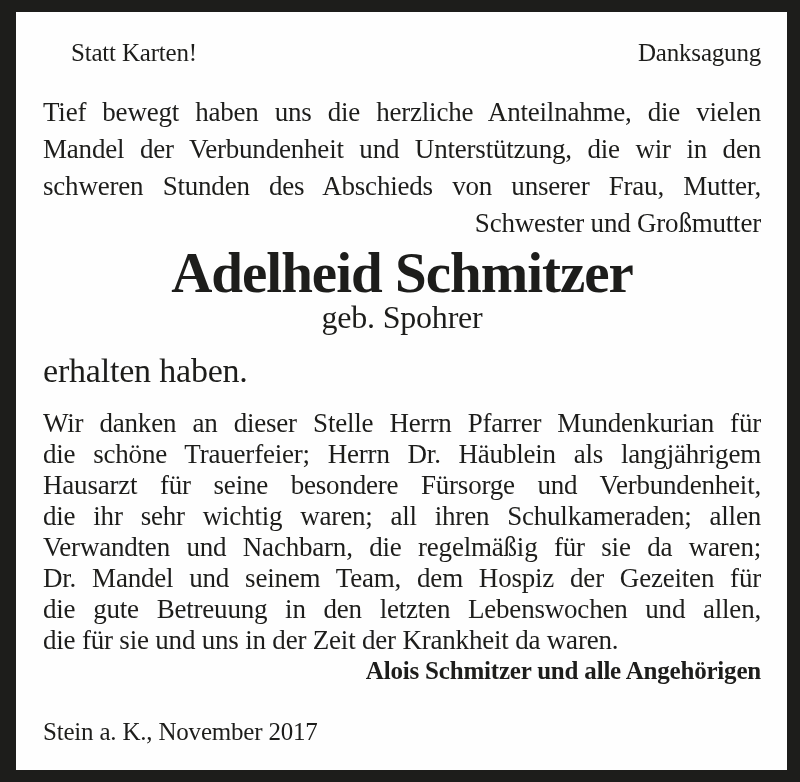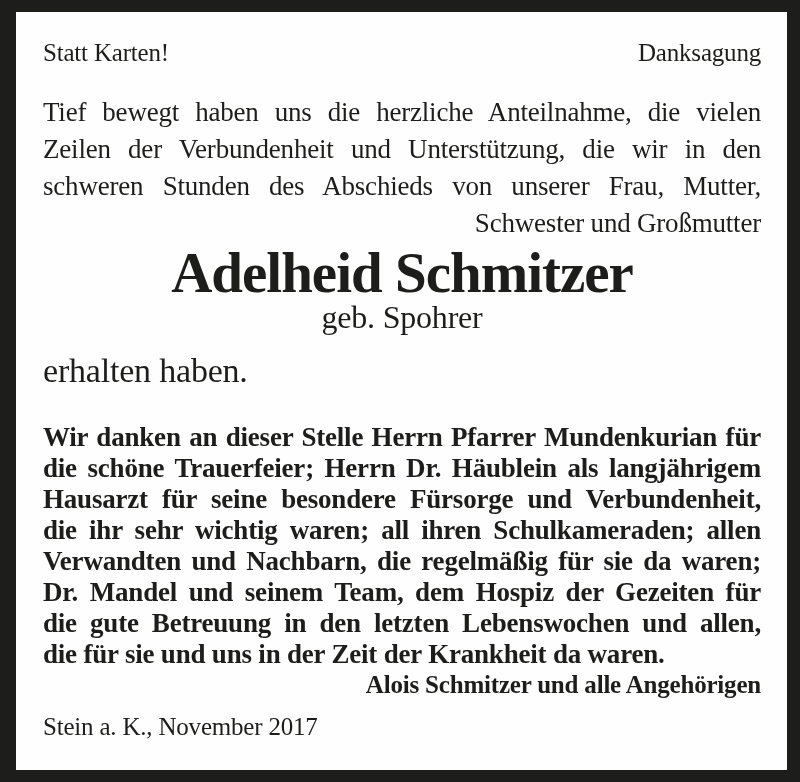--- a/index.html
+++ b/index.html
@@ -25,25 +25,26 @@
     font-family: "Liberation Serif", "DejaVu Serif", serif;
     color: #1d1d1b;
     letter-spacing: -0.2px;
   }
   .header-row {
     display: flex;
     justify-content: space-between;
     align-items: baseline;
     font-size: 25px;
     line-height: 30px;
+    margin-left: 28px;
   }
   .para { font-size: 27px; }
   .para1 { margin-top: 26px; }
   .para1 .jline, .para1 .plainline { line-height: 37px; text-align: right; }
-  .para2 { margin-top: 36px; font-weight: bold; }
+  .para2 { margin-top: 22px; }
   .para2 .jline, .para2 .plainline { line-height: 31px; }
   .jline {
     text-align: justify;
     text-align-last: justify;
   }
   .plainline { text-align: left; }
   .name {
     margin-top: 2px;
     font-size: 57px;
     line-height: 58px;
@@ -62,40 +63,40 @@
     font-size: 34px;
     line-height: 30px;
   }
   .signature {
     font-size: 25px;
     line-height: 30px;
     font-weight: bold;
     text-align: right;
   }
   .dateline {
-    margin-top: 12px;
+    margin-top: 31px;
     font-size: 25px;
     line-height: 30px;
     text-align: left;
   }
 </style>
 </head>
 <body>
 
 <div class="frame">
   <div class="content">
 
     <div class="header-row">
       <span>Statt Karten!</span>
       <span>Danksagung</span>
     </div>
 
     <div class="para para1">
       <div class="jline">Tief bewegt haben uns die herzliche Anteilnahme, die vielen</div>
-      <div class="jline">Zeilen der Verbundenheit und Unterstützung, die wir in den</div>
+      <div class="jline">Mandel der Verbundenheit und Unterstützung, die wir in den</div>
       <div class="jline">schweren Stunden des Abschieds von unserer Frau, Mutter,</div>
       <div class="plainline">Schwester und Großmutter</div>
     </div>
 
     <div class="name">Adelheid Schmitzer</div>
 
     <div class="maiden">geb. Spohrer</div>
 
     <div class="continuation">erhalten haben.</div>
 

